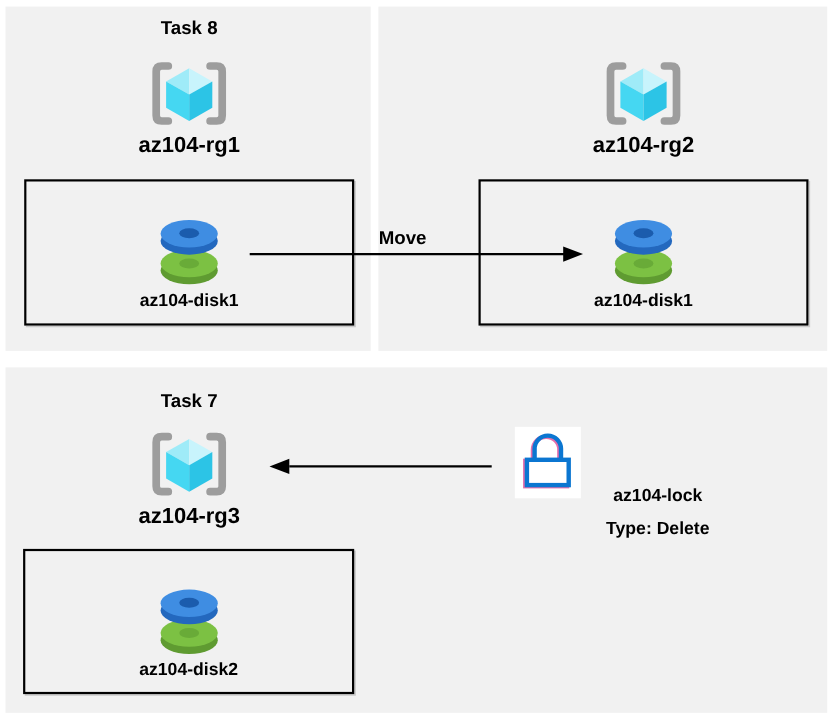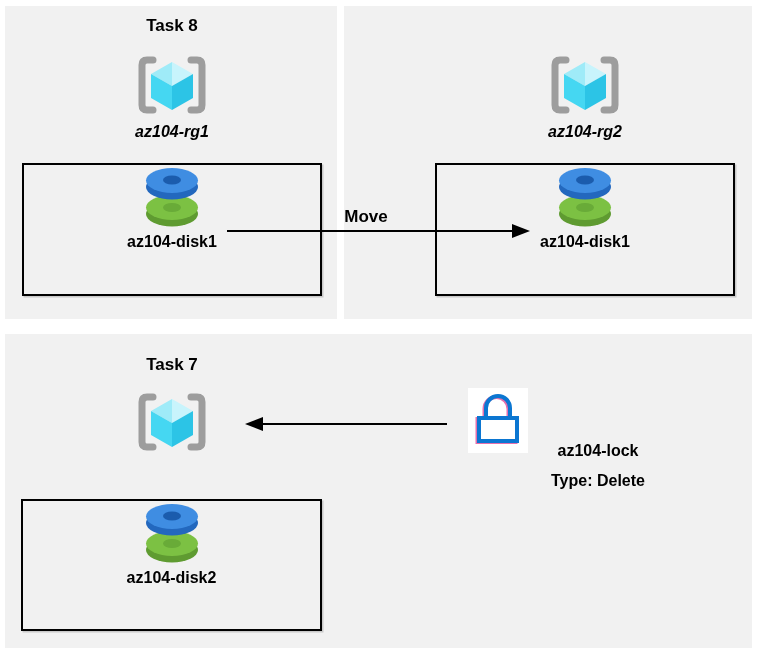--- a/index.html
+++ b/index.html
@@ -13,26 +13,26 @@
   }
   *{margin:0;padding:0;box-sizing:border-box;}
   html,body{background:var(--page-bg);}
   body{font-family:"Liberation Sans",sans-serif;color:var(--text);}
   .canvas{position:relative;width:757px;height:653px;background:var(--page-bg);overflow:hidden;}
   .panel{position:absolute;background:var(--panel-bg);}
   #panel-task1{left:5px;top:6px;width:332px;height:313px;}
   #panel-task2{left:344px;top:6px;width:408px;height:313px;}
   #panel-task3{left:5px;top:334px;width:747px;height:314px;}
   .task-title{position:absolute;font-weight:bold;font-size:17px;line-height:24px;text-align:center;}
-  .res-label{position:absolute;font-weight:bold;font-size:16px;line-height:20px;text-align:center;font-style:italic;}
+  .res-label{position:absolute;font-weight:bold;font-size:20px;line-height:20px;text-align:center;}
   .rg-icon{position:absolute;width:72px;height:60px;}
   .disk-box{position:absolute;border:2px solid var(--box-border);
     box-shadow:1.5px 1.5px 0 #c9c9c9;
     display:flex;flex-direction:column;align-items:center;justify-content:flex-start;
-    gap:5px;}
+    padding-top:32px;gap:5px;}
   .disk-icon{width:56px;height:62px;flex:0 0 auto;}
   .disk-label{font-weight:bold;font-size:16px;line-height:20px;text-align:center;}
   #move-label{position:absolute;left:336px;top:205px;width:60px;text-align:center;
     font-weight:bold;font-size:17px;line-height:24px;}
   #lock-tile{position:absolute;left:468px;top:388px;width:60px;height:65px;background:var(--lock-bg);}
   #lock-caption{position:absolute;left:533px;top:389px;width:130px;text-align:center;
     font-weight:bold;font-size:16px;margin-top:47px;}
   #lock-caption .line{line-height:30px;}
   #arrow-layer{position:absolute;left:0;top:0;width:757px;height:653px;pointer-events:none;z-index:5;}
 </style>
@@ -94,20 +94,21 @@
     <svg class="disk-icon" viewBox="0 0 56 62">
         <use href="#disk-icon-shape"></use>
       </svg>
     <div class="disk-label">az104-disk1</div>
   </div>
 
   <div class="task-title" style="left:22px;top:353px;width:300px">Task 7</div>
   <svg class="rg-icon" style="left:136px;top:392px" viewBox="0 0 72 60">
       <use href="#rg-icon-shape"></use>
     </svg>
+  <div class="res-label" style="left:22px;top:459px;width:300px">az104-rg3</div>
   <div class="disk-box" style="left:21px;top:499px;width:301px;height:132px">
     <svg class="disk-icon" viewBox="0 0 56 62">
         <use href="#disk-icon-shape"></use>
       </svg>
     <div class="disk-label">az104-disk2</div>
   </div>
 
   <div id="move-label">Move</div>
 
   <div id="lock-tile">

